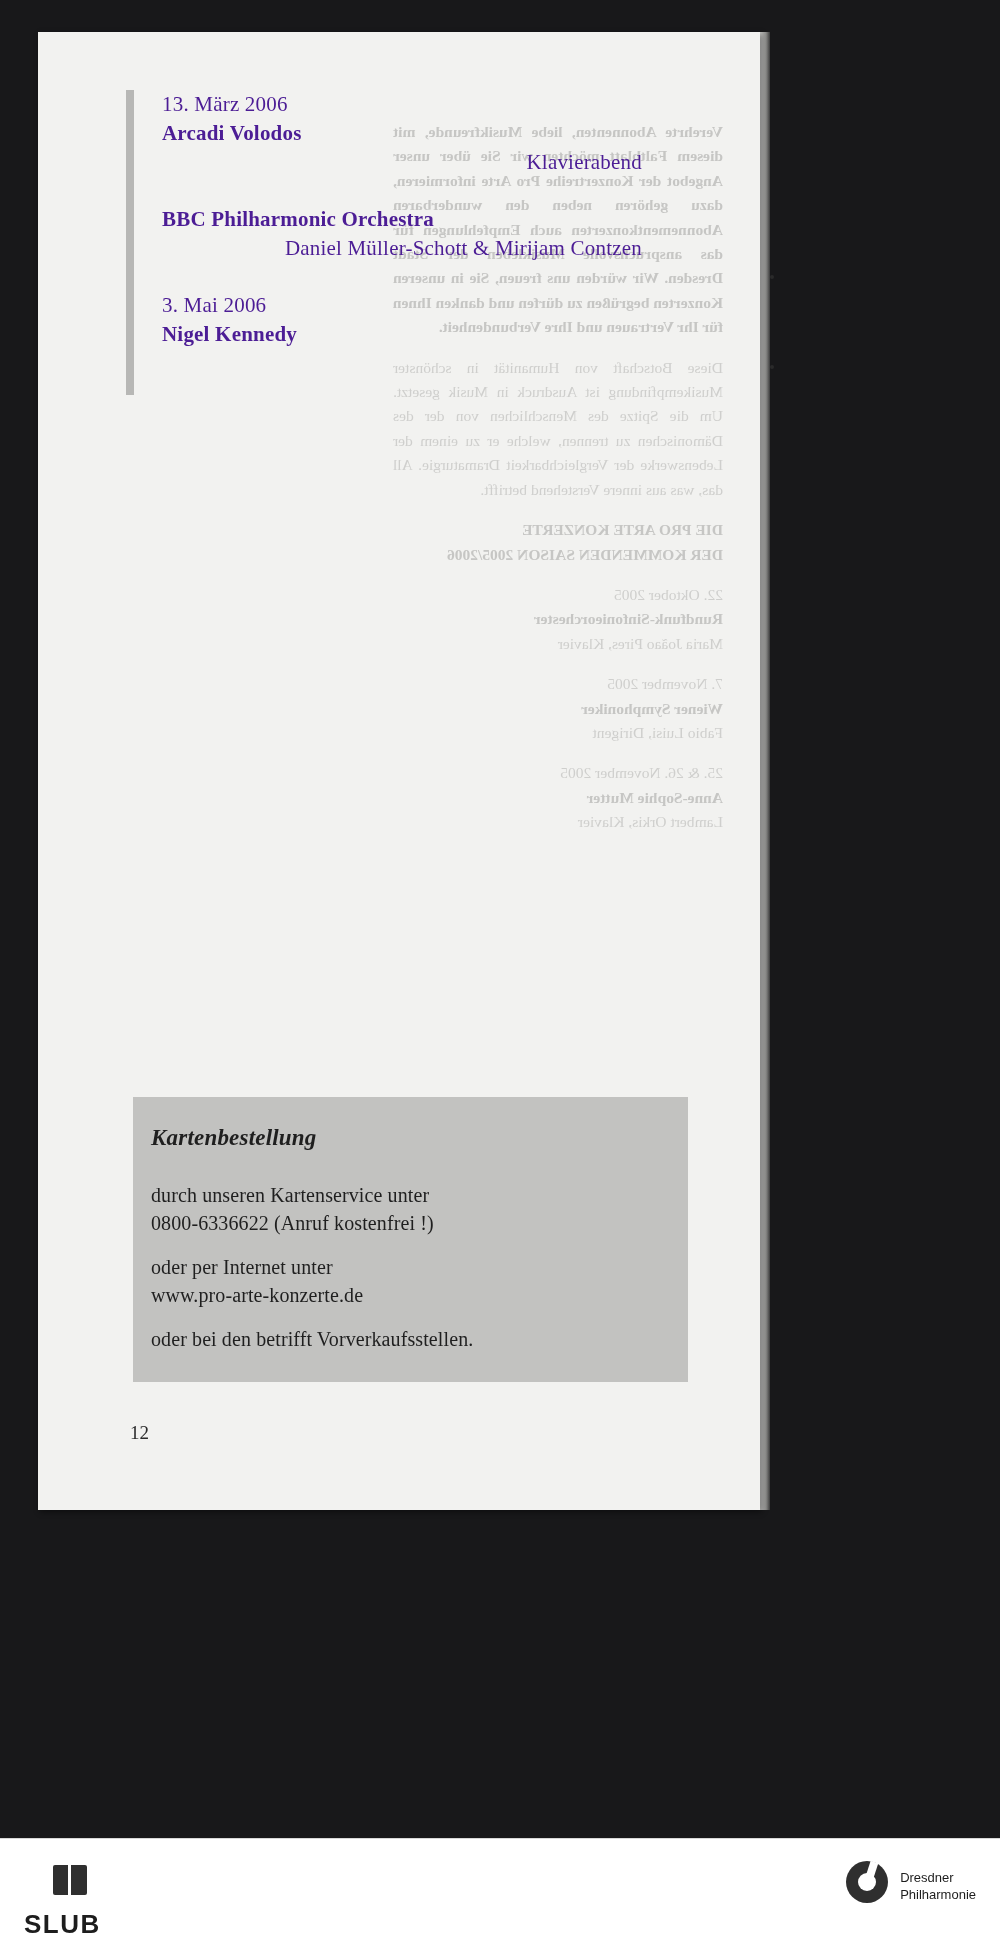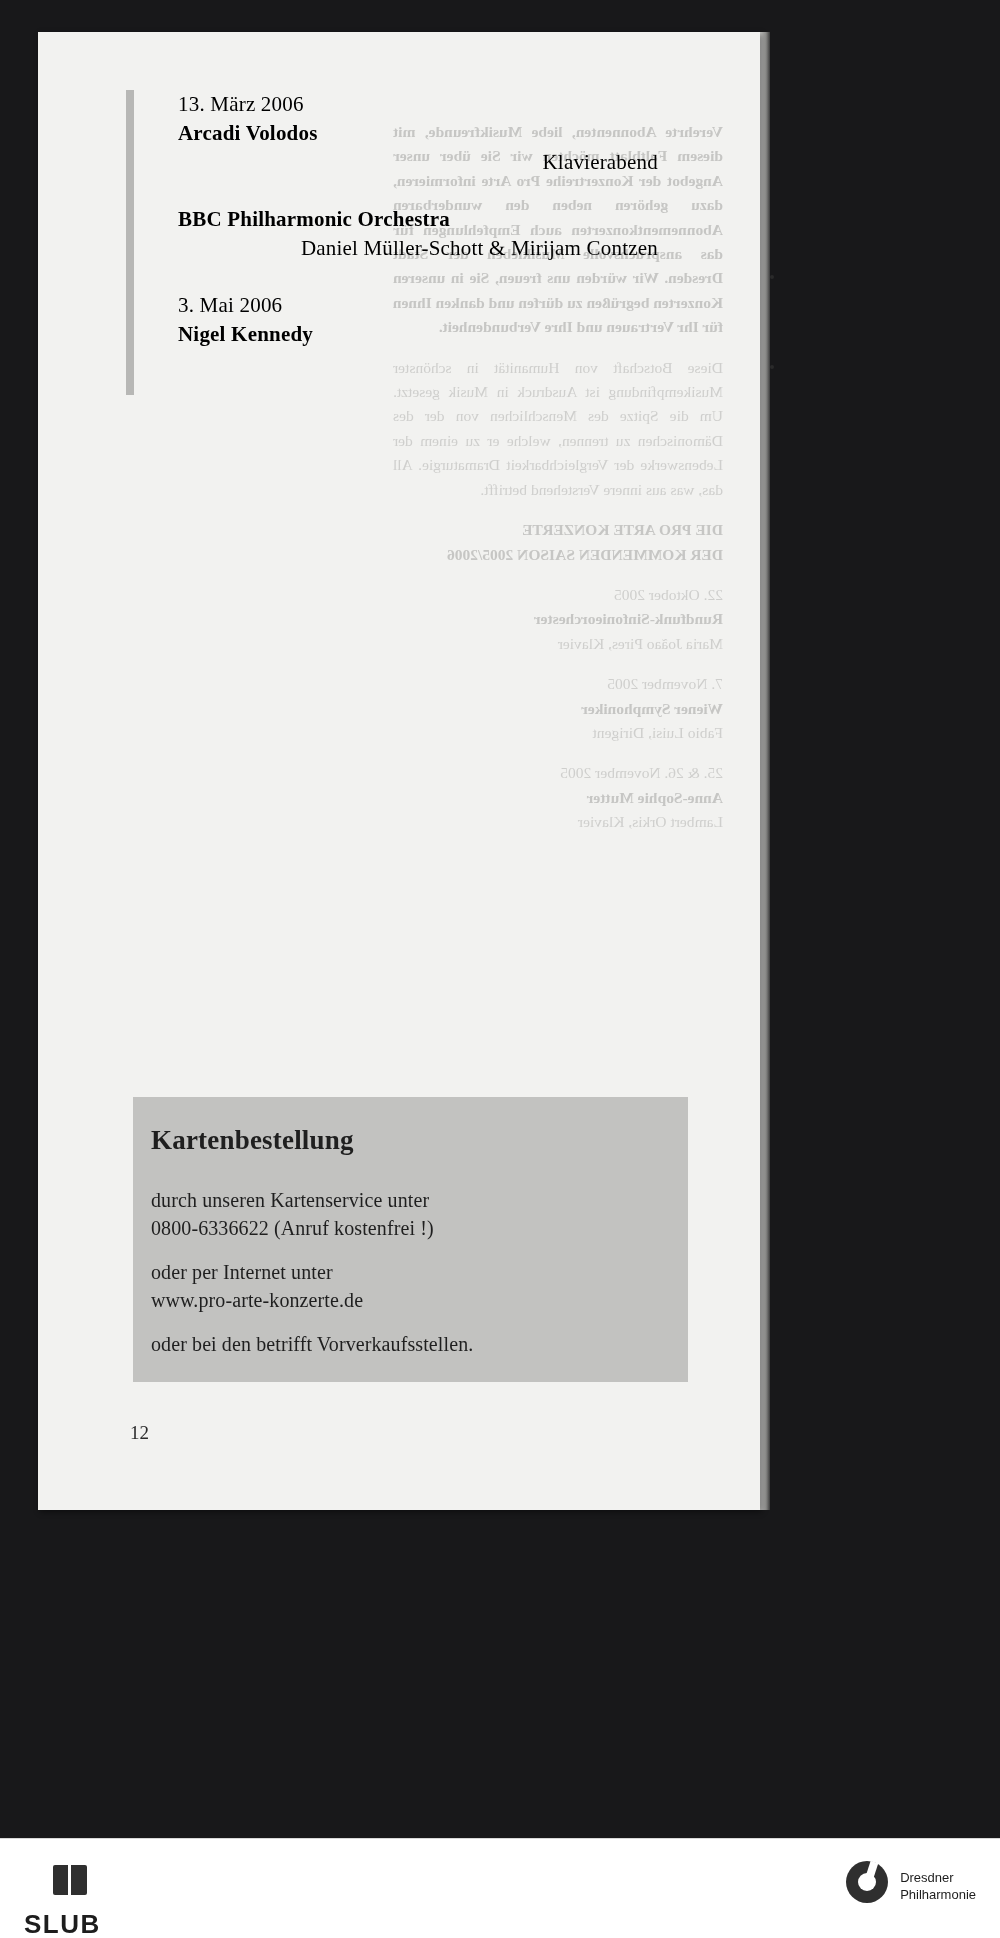--- a/index.html
+++ b/index.html
@@ -58,24 +58,24 @@
     left: 88px;
     top: 58px;
     width: 8px;
     height: 305px;
     background: #b7b7b5;
   }
 
   
   #listing {
     position: absolute;
-    left: 140px;
+    left: 124px;
     top: 58px;
     width: 480px;
-    color: #000000;
+    color: #4c1d95;
   }
   .entry { margin-bottom: 28px; }
   .entry:last-child { margin-bottom: 0; }
   .e-date {
     font-size: 21px;
     line-height: 29px;
     letter-spacing: .2px;
   }
   .e-title {
     font-size: 21px;
@@ -97,24 +97,25 @@
     top: 1065px;
     width: 555px;
     height: 285px;
     background: #c2c2c0;
     color: #1f1f1f;
   }
   #order-box .ob-inner {
     padding: 28px 26px 0 18px;
   }
   #ob-title {
-    font-size: 27px;
+    font-size: 23px;
     font-weight: bold;
     letter-spacing: .2px;
     margin-bottom: 30px;
+    font-style: italic;
   }
   .ob-line {
     font-size: 20px;
     line-height: 28px;
     letter-spacing: .1px;
   }
   .ob-gap { height: 16px; }
 
   
   #folio {

